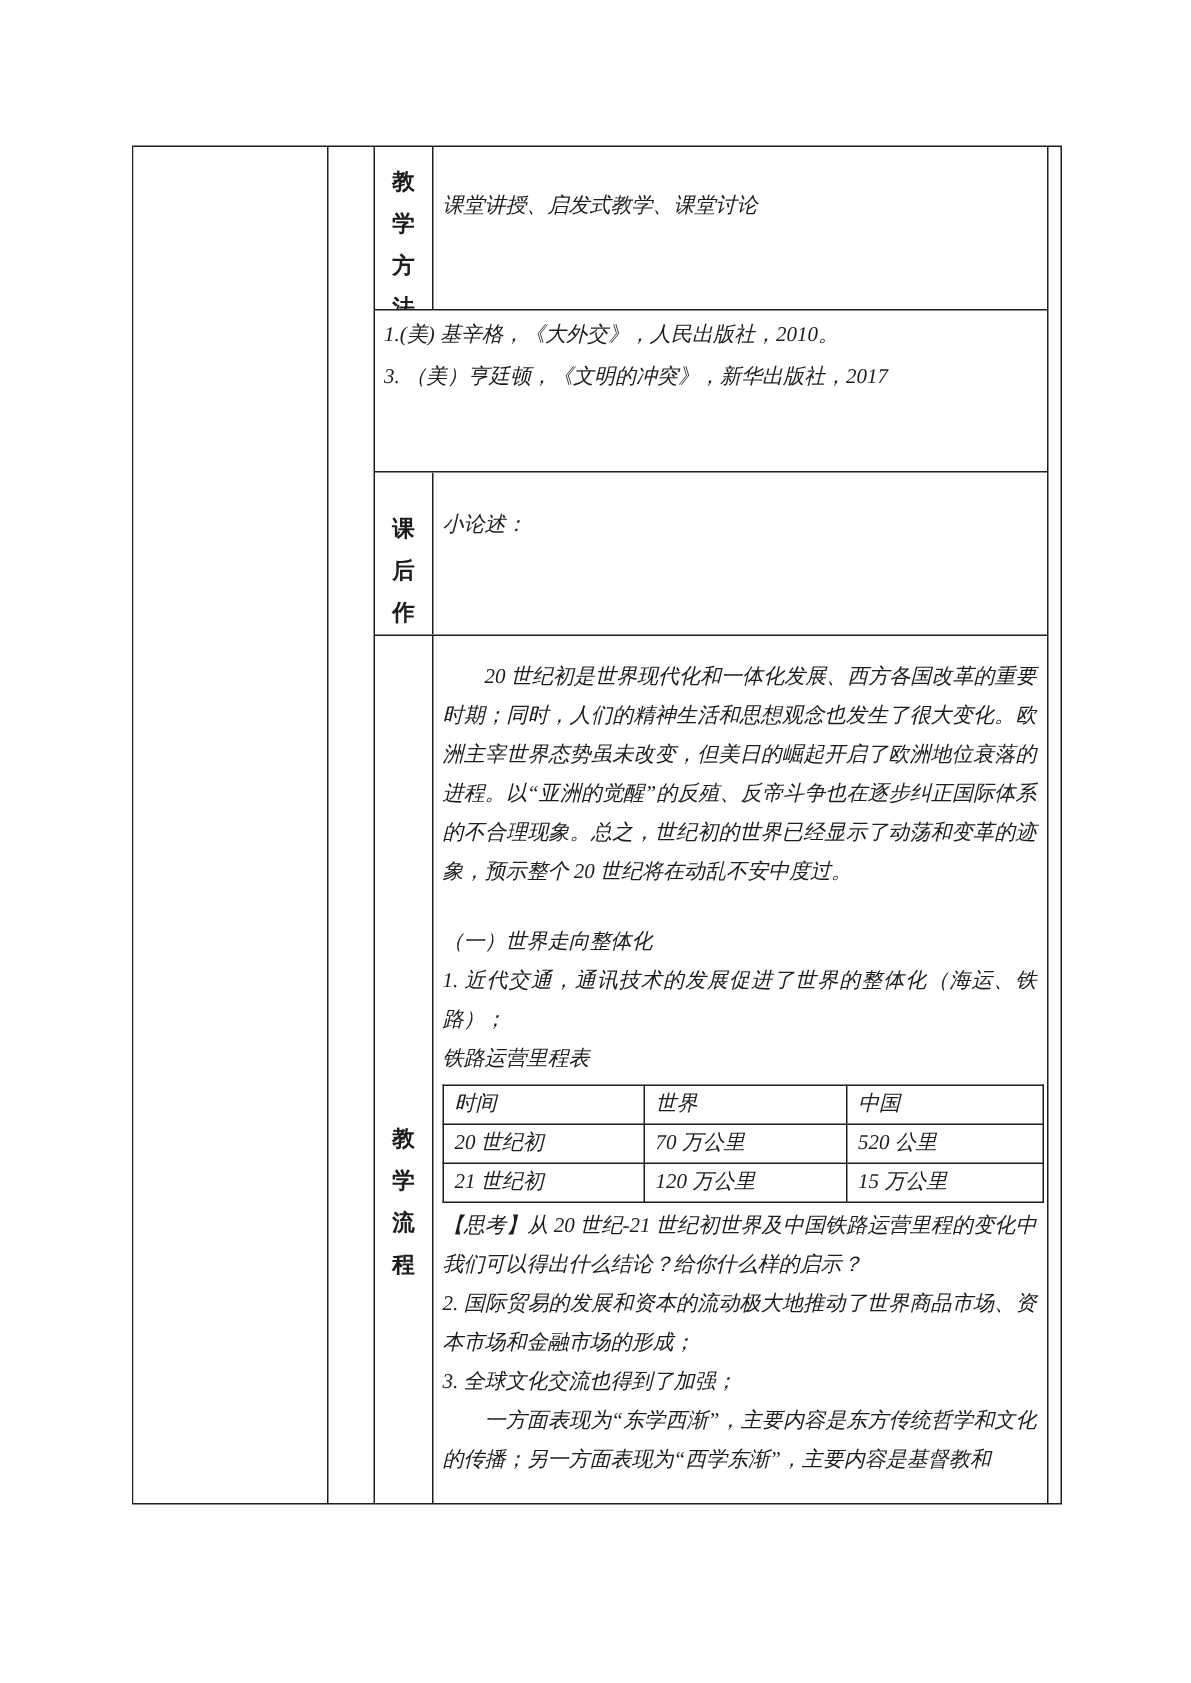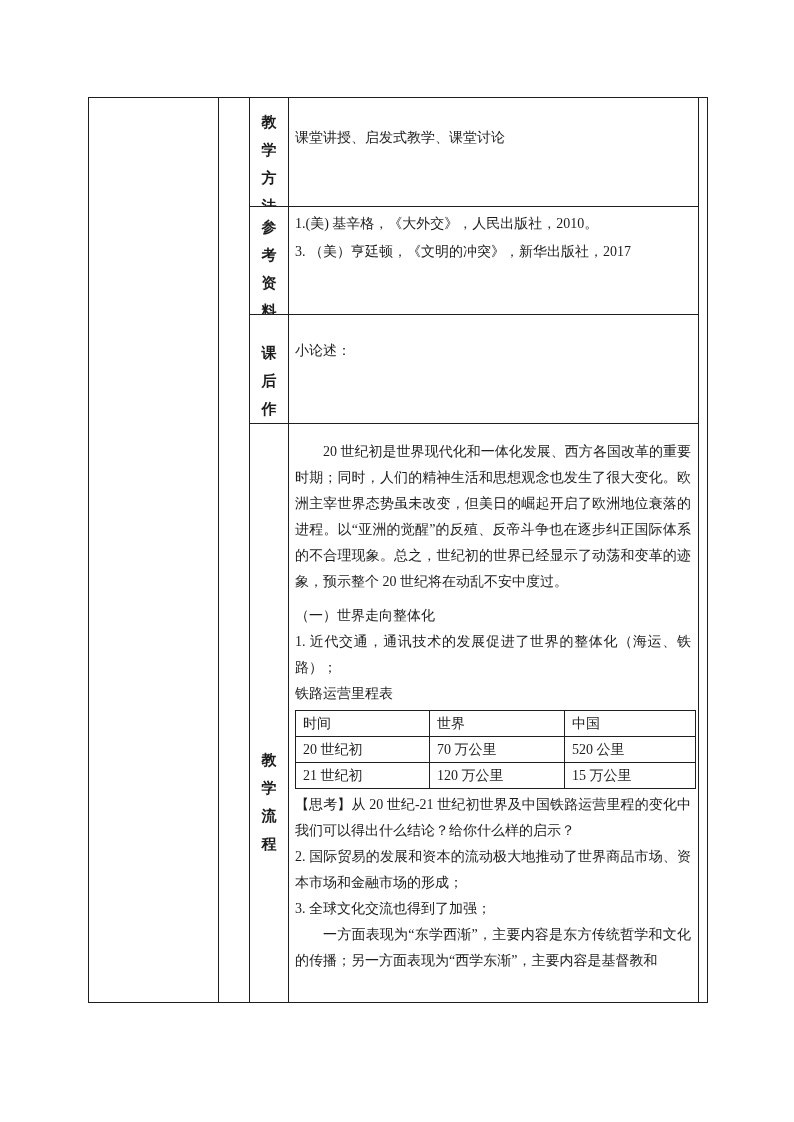--- a/index.html
+++ b/index.html
@@ -58,28 +58,29 @@
   .r2 .vlabel { padding-top: 6px; }
   .r3 .vlabel { padding-top: 24px; }
   .r4 .vlabel { padding-top: 322px; }
   .content-cell {
     flex: 1;
     padding: 0 7px 0 6px;
     font-size: 14px;
     line-height: 28px;
     text-align: justify;
     overflow: hidden;
+    font-style: italic;
   }
   .content-cell.c1 { padding-top: 26px; }
   .content-cell.c2 { padding-top: 3px; }
   .content-cell.c3 { padding-top: 22px; }
   .content-cell.c4 { padding-top: 3px; line-height: 26px; }
   .flow-title { font-weight: bold; font-size: 15px; }
   .flow-intro { margin-top: 12px; text-indent: 2em; }
-  .flow-section { margin-top: 8px; }
+  .flow-section { margin-top: 21px; }
   .flow-closing { text-indent: 2em; }
   .rail-table {
     border-collapse: collapse;
     table-layout: fixed;
     width: 400px;
     margin: 3px 0;
     border-radius: 22px;
   }
   .rail-table td {
     border: 1px solid #1f1f1f;
@@ -106,23 +107,20 @@
     <div class="t-row r1">
       <div class="label-cell">
         <span class="vlabel">教学方法</span>
       </div>
       <div class="content-cell c1">
         <div>课堂讲授、启发式教学、课堂讨论</div>
       </div>
     </div>
 
     <div class="t-row r2">
-      <div class="label-cell">
-        <span class="vlabel">参考资料</span>
-      </div>
       <div class="content-cell c2">
         <div>1.(美) 基辛格，《大外交》，人民出版社，2010。</div>
         <div>3. （美）亨廷顿，《文明的冲突》，新华出版社，2017</div>
       </div>
     </div>
 
     <div class="t-row r3">
       <div class="label-cell">
         <span class="vlabel">课后作业</span>
       </div>

